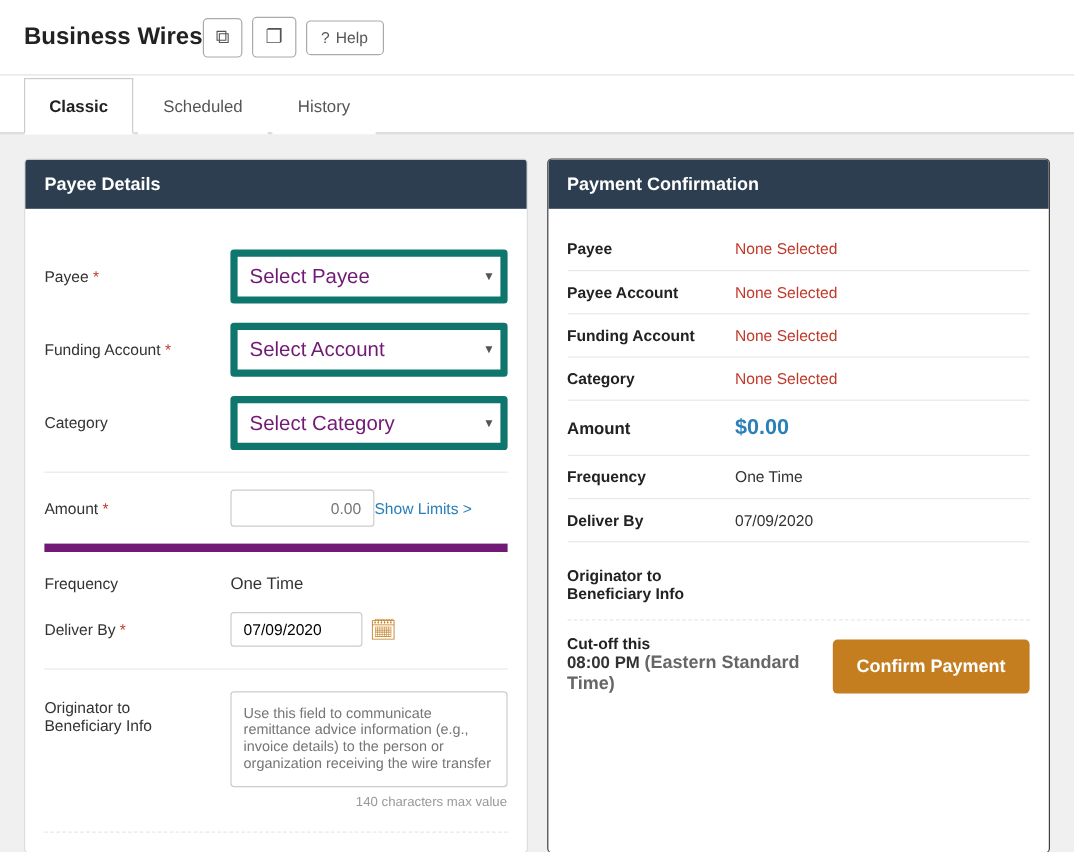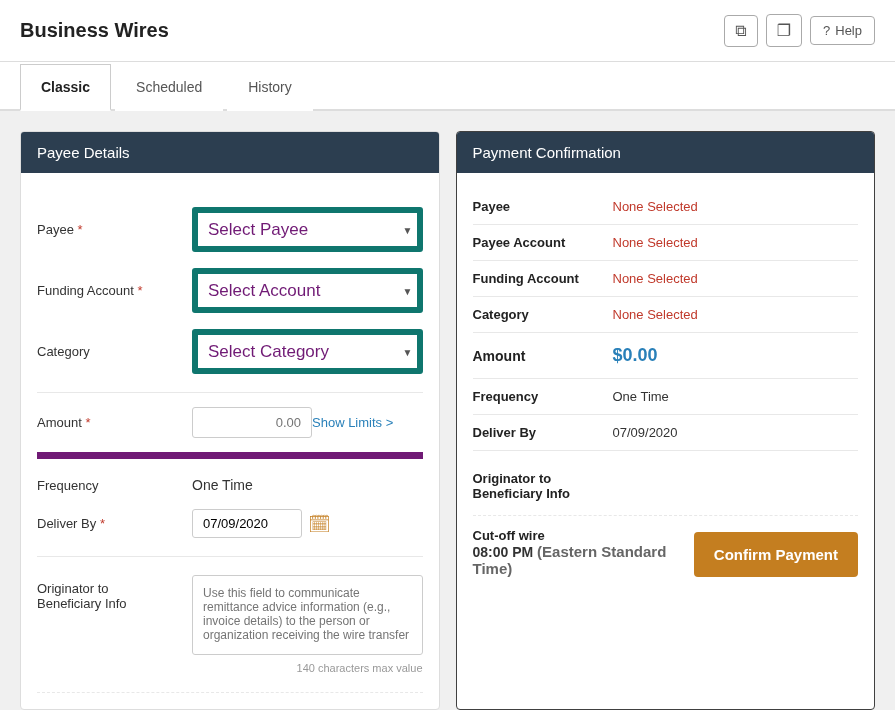--- a/index.html
+++ b/index.html
@@ -3,21 +3,21 @@
   <meta charset="utf-8">
   <style>
     * { box-sizing: border-box; margin: 0; padding: 0; }
     body { font-family: Arial, sans-serif; font-size: 14px; background: #f0f0f0; color: #333; }
 
     .top-bar {
       background: #fff;
       padding: 14px 20px;
       display: flex;
       align-items: center;
-      justify-content: space-between;
+      justify-content: flex-start;
       border-bottom: 1px solid #ddd;
     }
 
     .page-title {
       font-size: 20px;
       font-weight: bold;
       color: #222;
     }
 
     .top-buttons {
@@ -99,21 +99,21 @@
       border: 1px solid #404040;
       border-radius: 4px;
       overflow: hidden;
     }
 
     .panel-header {
       background: #2c3e50;
       color: #fff;
       padding: 12px 16px;
       font-size: 15px;
-      font-weight: normal;
+      font-weight: bold;
     }
 
     .panel-body {
       padding: 16px;
     }
 
     .form-section {
       padding: 10px 0;
       border-bottom: 1px solid #e8e8e8;
     }
@@ -493,21 +493,21 @@
 
       <div class="right-originator">
         <div class="conf-multi-label">
           <span>Originator to</span><br>
           <span>Beneficiary Info</span>
         </div>
       </div>
 
       <div class="bottom-row">
         <div>
-          <div class="cutoff-label">Cut-off wire</div>
+          <div class="cutoff-label">Cut-off this</div>
           <div class="cutoff-time">
             <span>08:00 PM</span>
             <span class="cutoff-tz">(Eastern Standard Time)</span>
           </div>
         </div>
         <button class="confirm-btn">Confirm Payment</button>
       </div>
 
     </div>
   </div>

